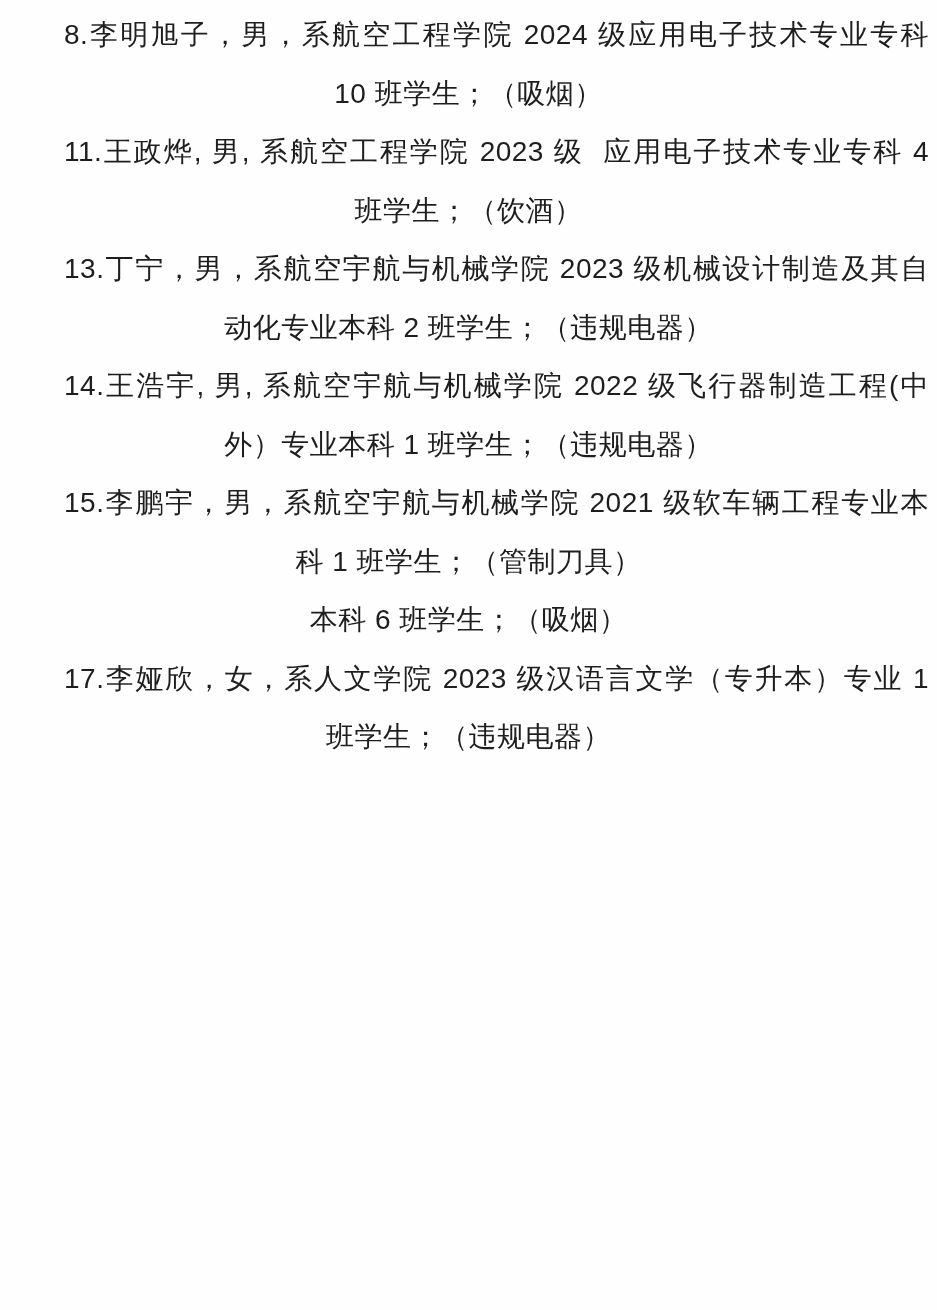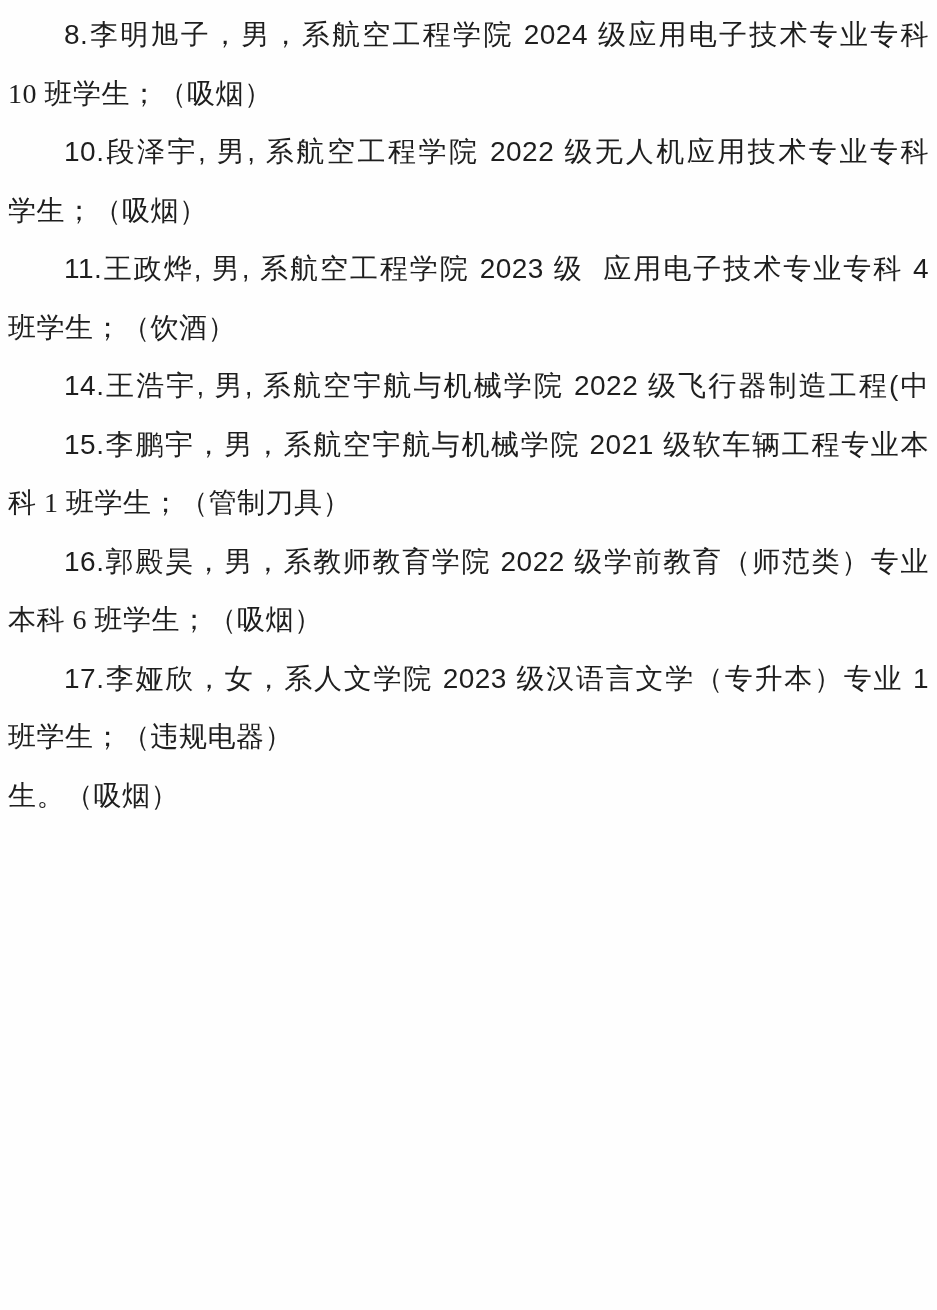--- a/index.html
+++ b/index.html
@@ -32,53 +32,51 @@
   }
   .line.first {
     text-indent: 56px;
   }
   .line.justify {
     text-align: justify;
     text-align-last: justify;
     text-justify: inter-character;
   }
   .line.last {
-    text-align: left;
-    font-family: Liberation Serif, serif;
+    text-align: center;
   }
 </style>
 </head>
 <body>
 
 <div class="doc" id="doc-root">
     <div class="para">
       <div class="line first justify">8.李明旭子，男，系航空工程学院 2024 级应用电子技术专业专科</div>
       <div class="line last">10 班学生；（吸烟）</div>
     </div>
     <div class="para">
     </div>
     <div class="para">
-      <div class="line first justify">10.段泽宇, 男, 系航空工程学院 2022 级无人机应用技术专业专科</div>
-      <div class="line last">学生；（吸烟）</div>
-    </div>
-    <div class="para">
       <div class="line first justify">11.王政烨, 男, 系航空工程学院 2023 级  应用电子技术专业专科 4</div>
       <div class="line last">班学生；（饮酒）</div>
     </div>
     <div class="para">
+      <div class="line first justify">13.丁宁，男，系航空宇航与机械学院 2023 级机械设计制造及其自</div>
+      <div class="line last">动化专业本科 2 班学生；（违规电器）</div>
+    </div>
+    <div class="para">
       <div class="line first justify">14.王浩宇, 男, 系航空宇航与机械学院 2022 级飞行器制造工程(中</div>
+      <div class="line last">外）专业本科 1 班学生；（违规电器）</div>
     </div>
     <div class="para">
       <div class="line first justify">15.李鹏宇，男，系航空宇航与机械学院 2021 级软车辆工程专业本</div>
       <div class="line last">科 1 班学生；（管制刀具）</div>
     </div>
     <div class="para">
-      <div class="line first justify">16.郭殿昊，男，系教师教育学院 2022 级学前教育（师范类）专业</div>
       <div class="line last">本科 6 班学生；（吸烟）</div>
     </div>
     <div class="para">
       <div class="line first justify">17.李娅欣，女，系人文学院 2023 级汉语言文学（专升本）专业 1</div>
       <div class="line last">班学生；（违规电器）</div>
     </div>
     <div class="para">
-      <div class="line last">生。（吸烟）</div>
     </div>
   </div>
 
 </body></html>

